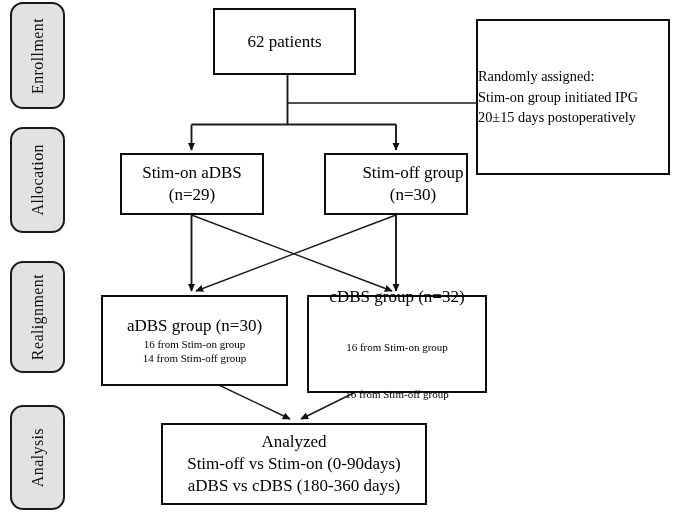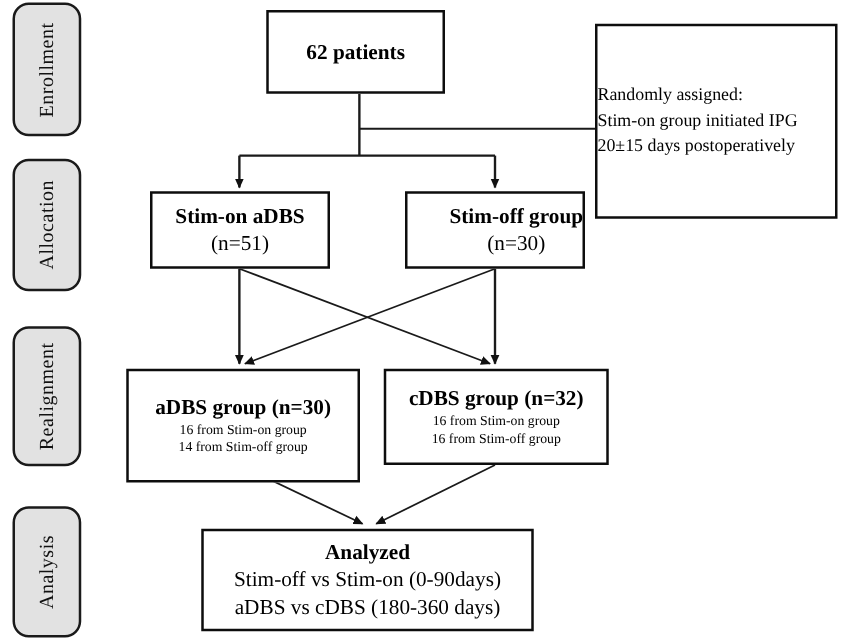--- a/index.html
+++ b/index.html
@@ -41,21 +41,21 @@
     background: #ffffff;
     border: 2.5px solid #0d0d0d;
     box-sizing: border-box;
     display: flex;
     flex-direction: column;
     align-items: center;
     justify-content: center;
     text-align: center;
     color: #000;
   }
-  .line1 { font-size: 17px; line-height: 1.28; white-space: nowrap; font-weight: bold; }
+  .line1 { font-size: 17px; line-height: 1.28; white-space: nowrap; }
   .line2 { font-size: 17px; line-height: 1.28; white-space: nowrap; }
   .sub   { font-size: 11px; line-height: 1.35; white-space: nowrap; }
   
   .note-box {
     position: absolute;
     background: #ffffff;
     border: 2.5px solid #0d0d0d;
     box-sizing: border-box;
     display: flex;
     flex-direction: column;
@@ -133,35 +133,35 @@
   </div>
 
   <div class="note-box" style="left:476px; top:19px; width:194px; height:156px;">
     <div class="note-line">Randomly assigned:</div>
     <div class="note-line">Stim-on group initiated IPG</div>
     <div class="note-line">20±15 days postoperatively</div>
   </div>
 
   <div class="flow-box" style="left:120px; top:153px; width:144px; height:62px;">
     <div class="line1">Stim-on aDBS</div>
-    <div class="line2">(n=51)</div>
+    <div class="line2">(n=29)</div>
   </div>
 
   <div class="flow-box" style="left:324px; top:153px; width:144px; height:62px;padding-left:34px;">
     <div class="line1">Stim-off group</div>
     <div class="line2">(n=30)</div>
   </div>
 
   <div class="flow-box" style="left:101px; top:295px; width:187px; height:91px;">
     <div class="line1">aDBS group (n=30)</div>
     <div class="sub">16 from Stim-on group</div>
     <div class="sub">14 from Stim-off group</div>
   </div>
 
-  <div class="flow-box" style="left:307px; top:295px; width:180px; height:77px;">
+  <div class="flow-box" style="left:307px; top:295px; width:180px; height:98px;gap:32px;">
     <div class="line1">cDBS group (n=32)</div>
     <div class="sub">16 from Stim-on group</div>
     <div class="sub">16 from Stim-off group</div>
   </div>
 
   <div class="flow-box" style="left:161px; top:423px; width:266px; height:82px;">
     <div class="line1">Analyzed</div>
     <div class="line2">Stim-off vs Stim-on (0-90days)</div>
     <div class="line2">aDBS vs cDBS (180-360 days)</div>
   </div>

